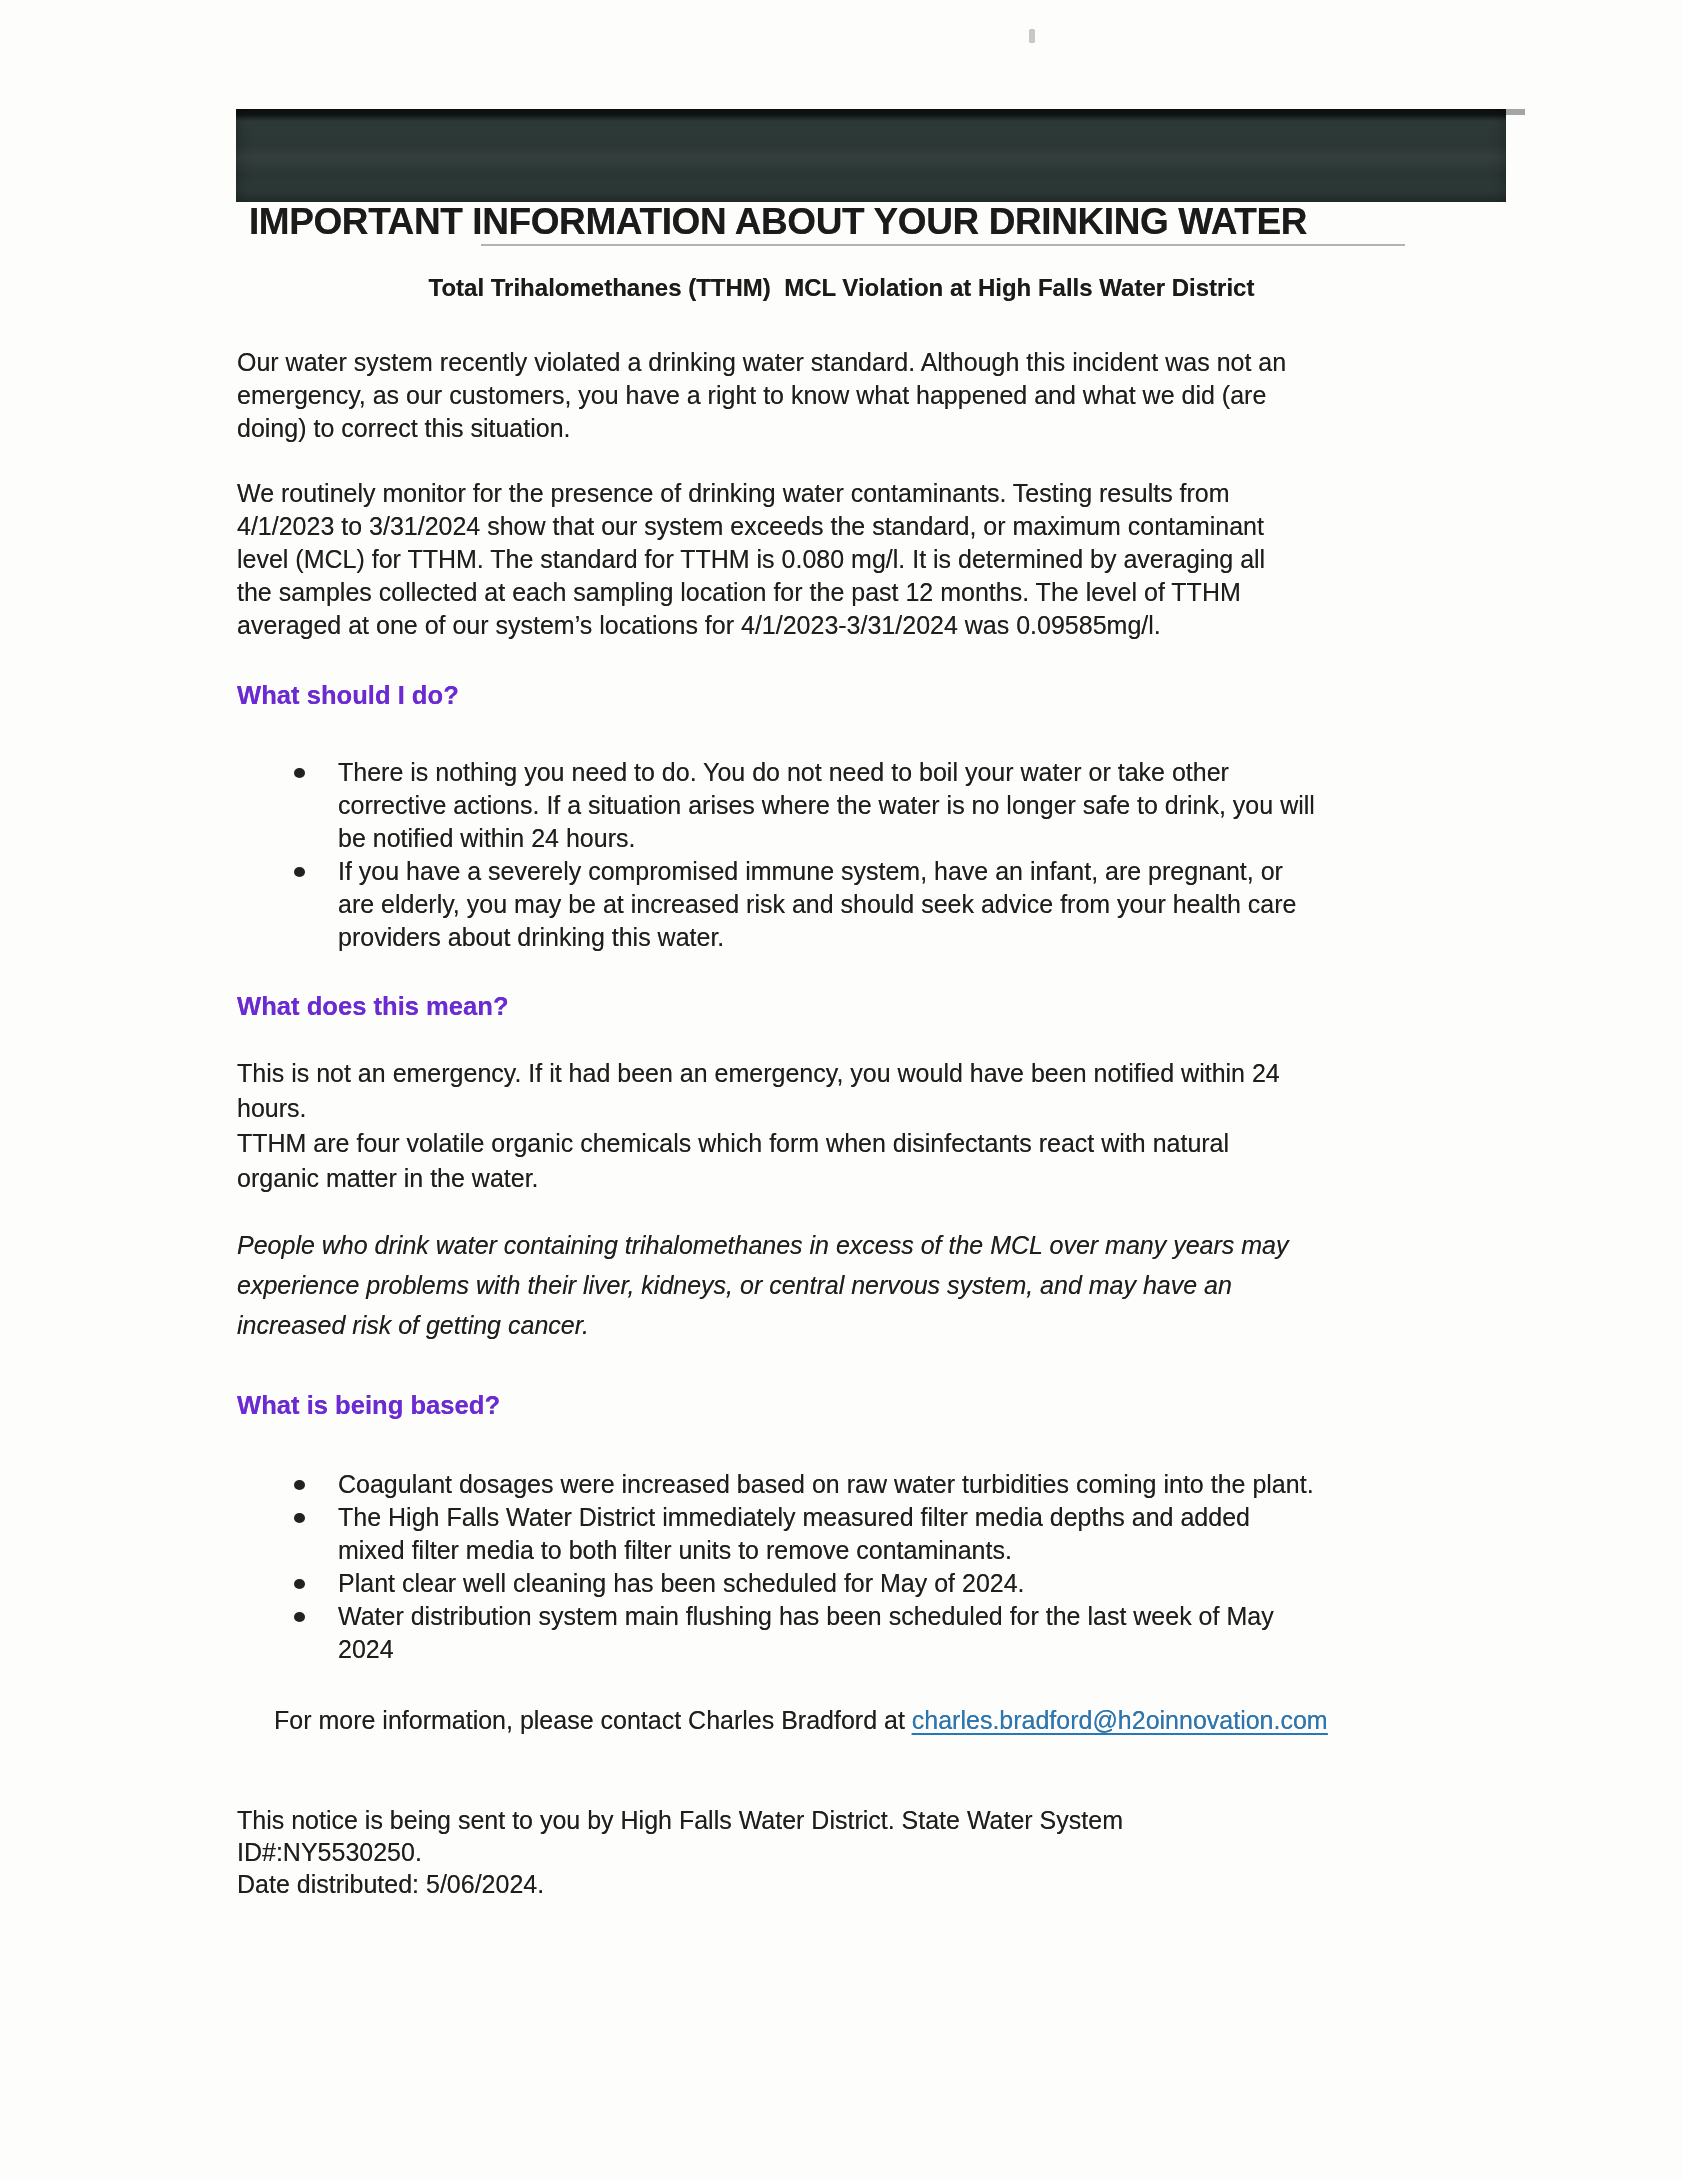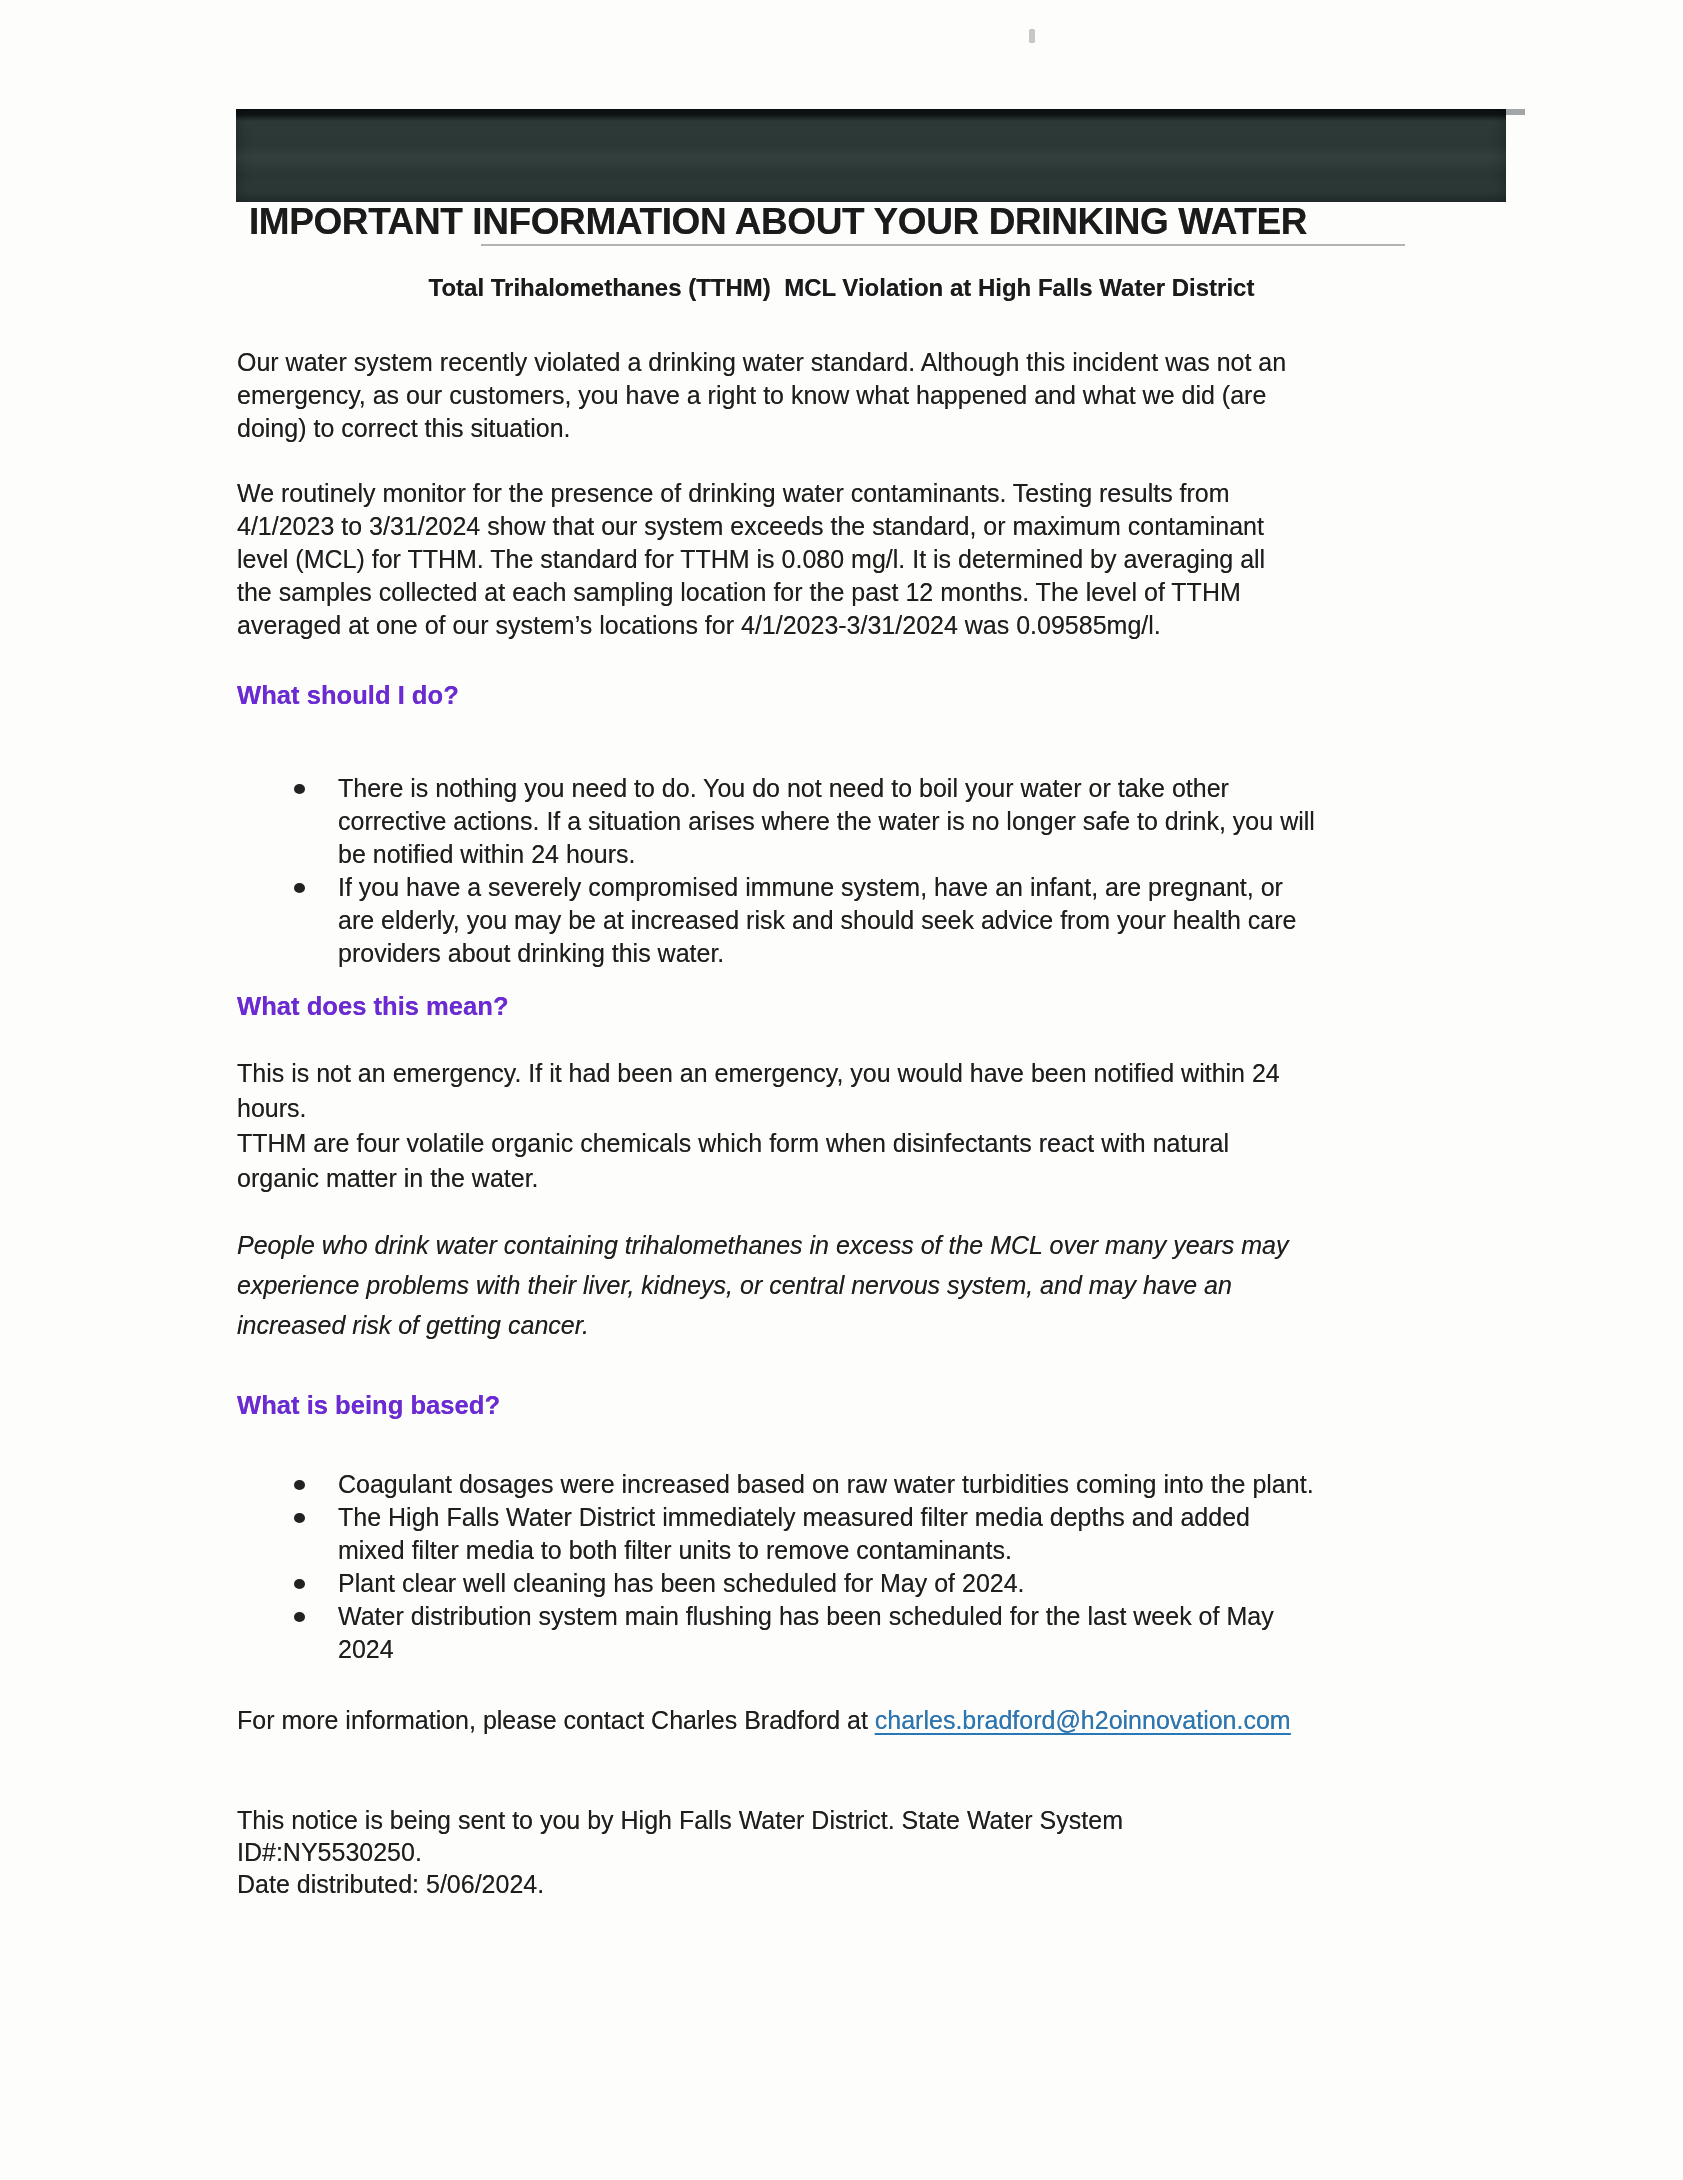--- a/index.html
+++ b/index.html
@@ -144,21 +144,21 @@
 doing) to correct this situation.</div>
 
   <div class="block" style="top:477px;">We routinely monitor for the presence of drinking water contaminants. Testing results from
 4/1/2023 to 3/31/2024 show that our system exceeds the standard, or maximum contaminant
 level (MCL) for TTHM. The standard for TTHM is 0.080 mg/l. It is determined by averaging all
 the samples collected at each sampling location for the past 12 months. The level of TTHM
 averaged at one of our system’s locations for 4/1/2023-3/31/2024 was 0.09585mg/l.</div>
 
   <div class="h2" style="top:681px;">What should I do?</div>
 
-  <ul class="bullets" style="top:756px;margin-top:16px;">
+  <ul class="bullets" style="top:756px;">
     <li>There is nothing you need to do. You do not need to boil your water or take other
 corrective actions. If a situation arises where the water is no longer safe to drink, you will
 be notified within 24 hours.</li>
     <li>If you have a severely compromised immune system, have an infant, are pregnant, or
 are elderly, you may be at increased risk and should seek advice from your health care
 providers about drinking this water.</li>
   </ul>
 
   <div class="h2" style="top:992px;">What does this mean?</div>
 
@@ -175,21 +175,21 @@
 
   <ul class="bullets bullets2" style="top:1468px;">
     <li>Coagulant dosages were increased based on raw water turbidities coming into the plant.</li>
     <li>The High Falls Water District immediately measured filter media depths and added
 mixed filter media to both filter units to remove contaminants.</li>
     <li>Plant clear well cleaning has been scheduled for May of 2024.</li>
     <li>Water distribution system main flushing has been scheduled for the last week of May
 2024</li>
   </ul>
 
-  <div class="block contact" style="top:1704px;">
+  <div class="block contact" style="top:1704px;margin-left:37px;">
     <span>For more information, please contact Charles Bradford at </span><a class="email-link">charles.bradford@h2oinnovation.com</a>
   </div>
 
   <div class="block footer-block" style="top:1804px;">This notice is being sent to you by High Falls Water District. State Water System
 ID#:NY5530250.
 Date distributed: 5/06/2024.</div>
 
 </div>
 
 

